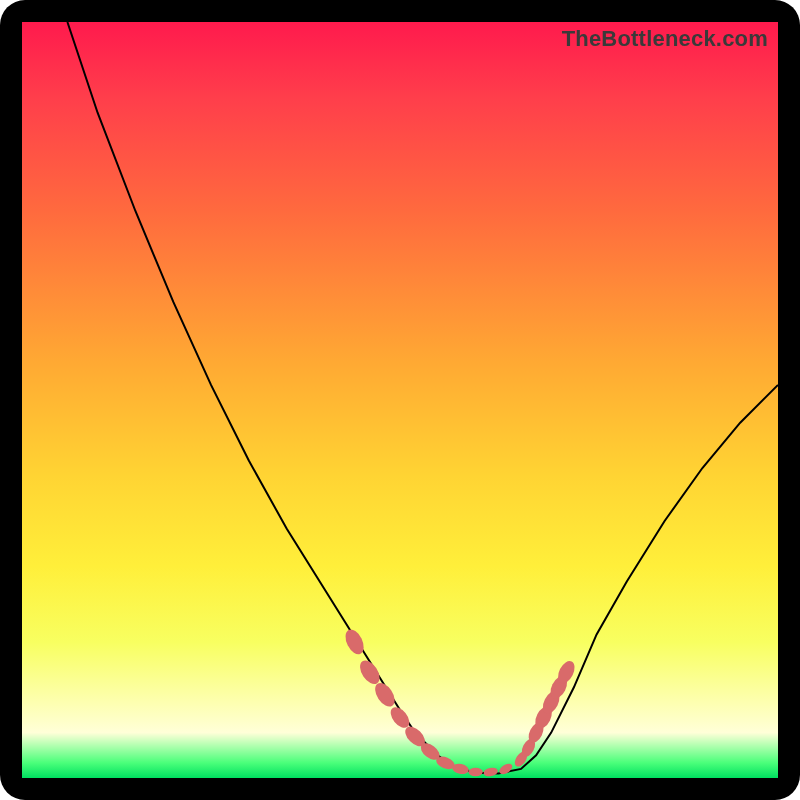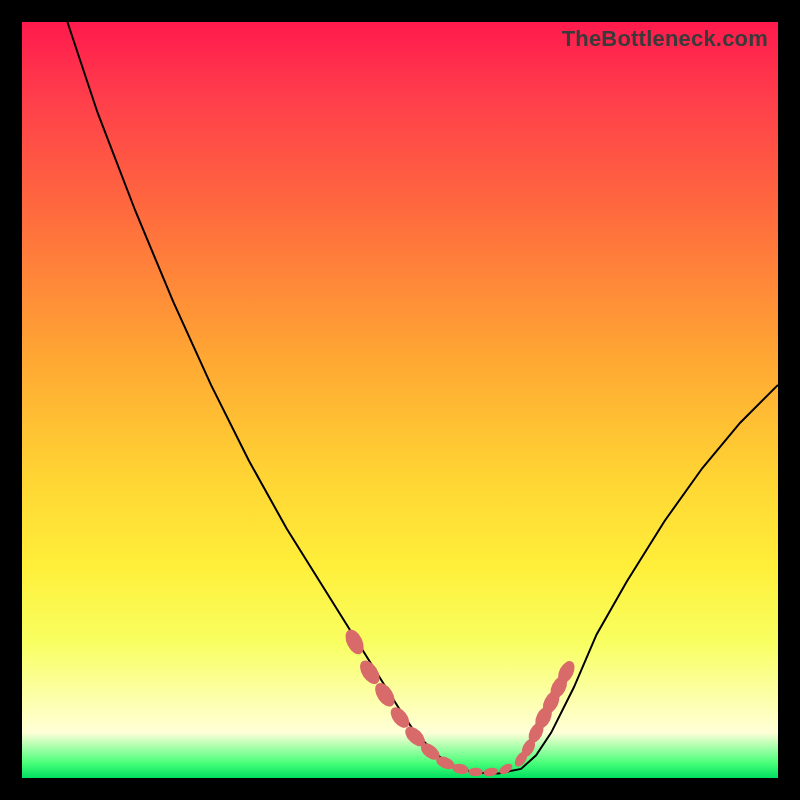--- a/index.html
+++ b/index.html
@@ -2,20 +2,21 @@
 <html><head>
 <meta charset="utf-8">
 <style>
   * { margin: 0; padding: 0; box-sizing: border-box; }
   html, body { width: 800px; height: 800px; overflow: hidden; }
   .frame {
     width: 800px;
     height: 800px;
     background: #000;
     position: relative;
+    border-radius: 25px;
   }
   .plot {
     position: absolute;
     left: 22px;
     top: 22px;
     width: 756px;
     height: 756px;
     background: linear-gradient(to bottom,
       #ff1a4d 0%,
       #ff3e4b 10%,

